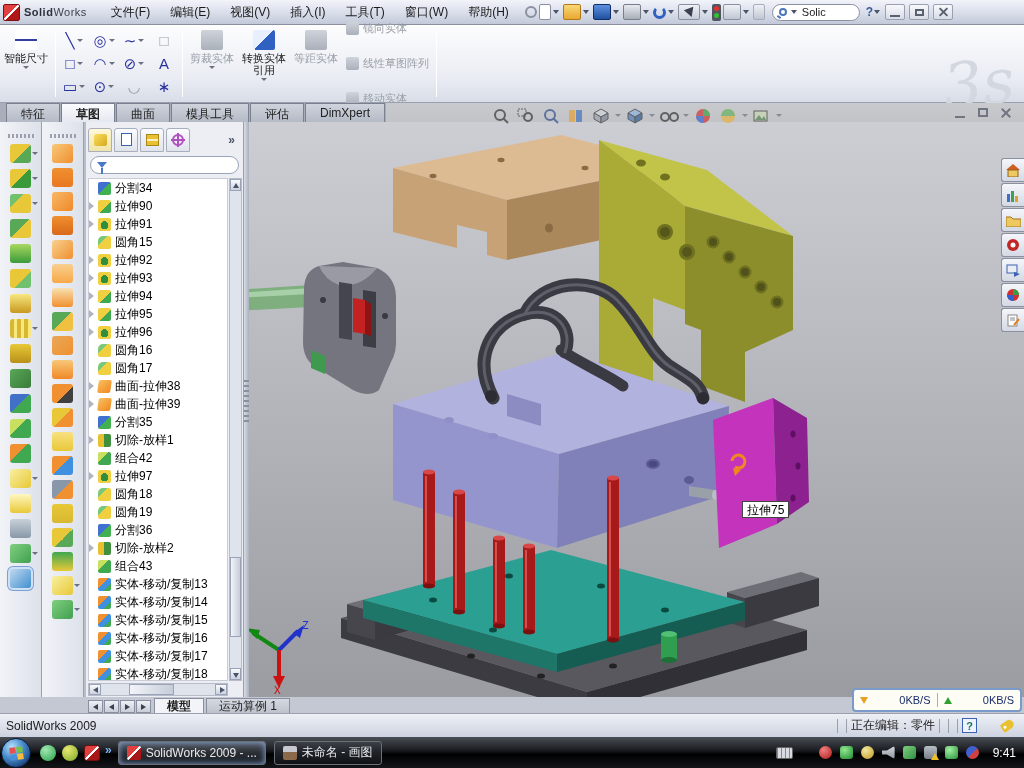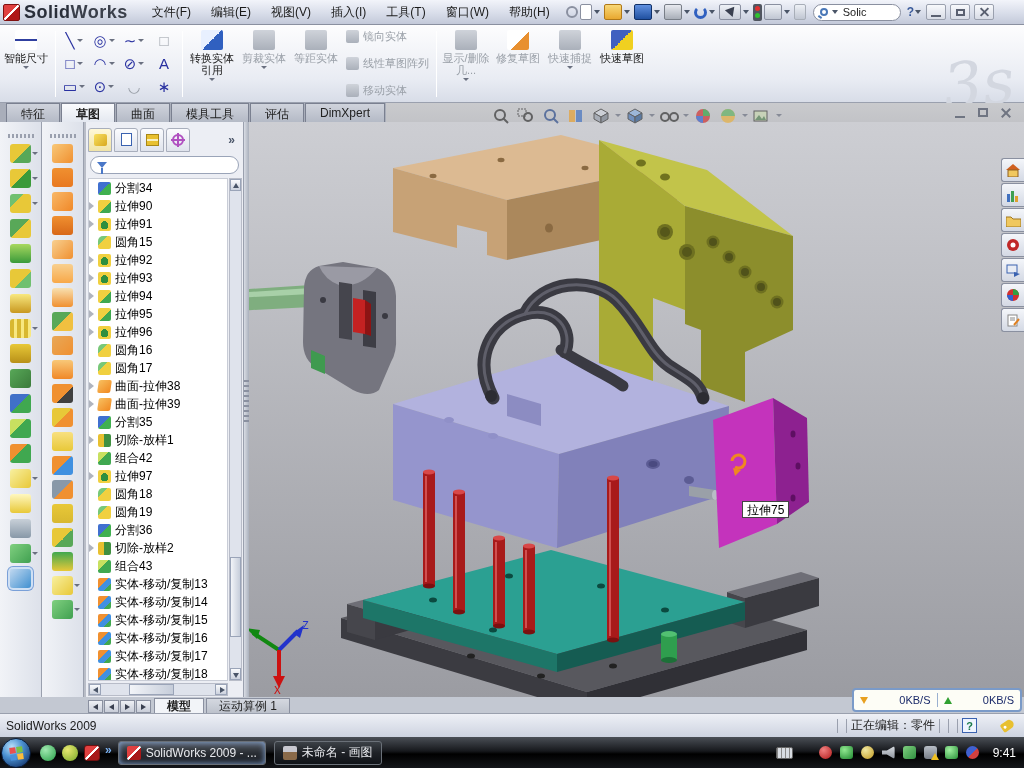--- a/index.html
+++ b/index.html
@@ -6,21 +6,21 @@
   html,body { width:1024px; height:768px; overflow:hidden; }
   body { font-family:"Liberation Sans","DejaVu Sans",sans-serif; font-size:12px; }
   .screen { position:relative; width:1024px; height:768px; background:#b9bdc7; overflow:hidden; }
 
   
   .titlebar { position:absolute; left:0; top:0; width:1024px; height:25px;
     background:linear-gradient(#f2f4fa,#d6dbe8 60%,#c3c9d9); border-bottom:1px solid #8a90a0;
     display:flex; align-items:center; }
   .swcube { width:17px; height:17px; margin:0 4px 0 3px; border-radius:2px;
     background:linear-gradient(135deg,#e04040 0 45%,#fff 45% 55%,#b01818 55%); border:1px solid #801010; }
-  .logotext { font-size:18px; color:#3a3f4a; margin-right:14px; letter-spacing:.5px;font-weight:bold; }
+  .logotext { font-size:11px; color:#3a3f4a; margin-right:14px; letter-spacing:.5px; }
   .logotext b { color:#2a2f3a; }
   .menu { display:flex; }
   .menu span { padding:3px 10px; color:#1a1a1a; cursor:default; }
   .tb-ico { width:18px; height:16px; margin:0 1px; border-radius:2px; position:relative; flex:none; }
   .dd3 { width:0; height:0; border-left:3px solid transparent; border-right:3px solid transparent; border-top:4px solid #4a5568; margin:0 3px 0 1px; flex:none; }
   .searchpill { width:88px; height:17px; border:1px solid #8a90a0; border-radius:9px; background:#fff;
     display:flex; align-items:center; padding:0 6px; margin:0 6px; }
   .searchpill .mag { width:8px; height:8px; border:2px solid #4a78b8; border-radius:50%; position:relative; flex:none; }
   .searchpill .mag::after { content:""; position:absolute; width:4px; height:2px; background:#4a78b8; left:-4px; top:6px; transform:rotate(35deg); }
   .winbtn { width:20px; height:16px; margin:0 2px; border:1px solid #9aa0ae; border-radius:2px;
@@ -34,21 +34,21 @@
   .bigbtn.dis { color:#9aa0a8; }
   .bigbtn .bic { width:22px; height:20px; margin-bottom:2px; border-radius:2px; }
   .bigbtn .ddm { margin-top:2px; }
   .vsep { width:1px; height:66px; margin:6px 3px; background:#b8bcc8; border-right:1px solid #fff; }
   .skgrid { display:grid; grid-template-columns:repeat(4,30px); grid-auto-rows:23px; padding-top:4px; }
   .skcell { display:flex; align-items:center; justify-content:center; color:#2830a0; font-size:15px; }
   .skcell.dis { color:#9aa0a8; }
   .skcell .ddm { margin-left:2px; }
   .ddm { width:0; height:0; border-left:3px solid transparent; border-right:3px solid transparent; border-top:3px solid #6a7080; display:none; }
   .ddm.show { display:inline-block; }
-  .stackcol { display:flex; flex-direction:column; justify-content:center; gap:12px; padding:8px 4px; }
+  .stackcol { display:flex; flex-direction:column; justify-content:center; gap:20px; padding:8px 4px; }
   .stackrow { display:flex; align-items:center; gap:4px; color:#9aa0a8; font-size:11px; }
   .stackrow .sic { width:13px; height:13px; background:linear-gradient(#cfd3da,#aab0ba); border-radius:2px; }
   .watermark { position:absolute; right:10px; top:22px; font-family:"DejaVu Serif",serif; font-style:italic;
     font-size:62px; color:#d3d7e0; transform:rotate(-6deg); pointer-events:none; }
 
   
   .tabrow { position:absolute; left:0; top:103px; width:1024px; height:19px; background:#a9aeba; display:flex; }
   .doctab { padding:2px 14px 12px; margin-right:1px; border:1px solid #7a8090; border-bottom:none;
     background:linear-gradient(#cfd3dc,#b4bac6); color:#222; }
   .doctab.active { background:linear-gradient(#fafbfd,#e4e8f0); font-weight:bold; }
@@ -293,29 +293,29 @@
         </span>
 
         <span class="skcell">
           <span>∗</span>
 
         </span>
       </div>
     <div class="vsep"></div>
     <div style="display:flex;">
 
+        <div class="bigbtn dis">
+          <span class="bic" style="background: linear-gradient(rgb(207, 211, 218), rgb(170, 176, 186));"></span>
+          <span>剪裁实体</span>
+          <span class="ddm show"></span>
+        </div>
+
         <div class="bigbtn">
           <span class="bic" style="background: linear-gradient(135deg, rgb(232, 240, 255) 50%, rgb(48, 96, 192) 50%);"></span>
           <span>转换实体引用</span>
-          <span class="ddm show"></span>
-        </div>
-
-        <div class="bigbtn dis">
-          <span class="bic" style="background: linear-gradient(rgb(207, 211, 218), rgb(170, 176, 186));"></span>
-          <span>剪裁实体</span>
           <span class="ddm show"></span>
         </div>
 
         <div class="bigbtn dis">
           <span class="bic" style="background: linear-gradient(rgb(207, 211, 218), rgb(170, 176, 186));"></span>
           <span>等距实体</span>
 
         </div>
       </div>
     <div class="stackcol">
@@ -329,46 +329,20 @@
           <span class="sic"></span>
           <span>线性草图阵列</span>
         </div>
 
         <div class="stackrow">
           <span class="sic"></span>
           <span>移动实体</span>
         </div>
       </div>
     <div class="vsep"></div>
-    <div style="display:flex;">
-
-        <div class="bigbtn dis">
-          <span class="bic" style="background: linear-gradient(rgb(207, 211, 218), rgb(170, 176, 186));"></span>
-          <span>显示/删除几...</span>
-          <span class="ddm show"></span>
-        </div>
-
-        <div class="bigbtn dis">
-          <span class="bic" style="background: linear-gradient(135deg, rgb(255, 255, 255) 55%, rgb(232, 144, 48) 55%);"></span>
-          <span>修复草图</span>
-
-        </div>
-
-        <div class="bigbtn dis">
-          <span class="bic" style="background: linear-gradient(rgb(207, 211, 218), rgb(170, 176, 186));"></span>
-          <span>快速捕捉</span>
-          <span class="ddm show"></span>
-        </div>
-
-        <div class="bigbtn">
-          <span class="bic" style="background: linear-gradient(135deg, rgb(64, 96, 192) 50%, rgb(240, 208, 32) 50%);"></span>
-          <span>快速草图</span>
-
-        </div>
-      </div>
     <div class="watermark">3s</div>
   </div>
 
   <div class="tabrow">
     <div style="display:flex;padding-left:6px;">
 
     <span class="doctab">特征</span>
         <span class="doctab active">草图</span>
         <span class="doctab">曲面</span>
         <span class="doctab">模具工具</span>

